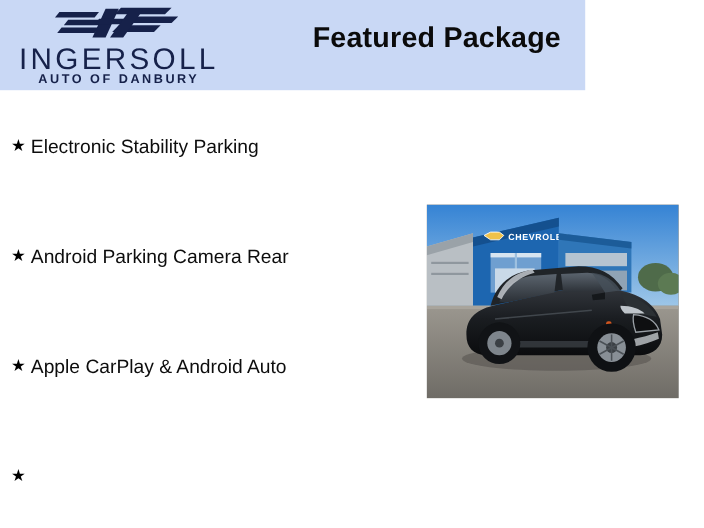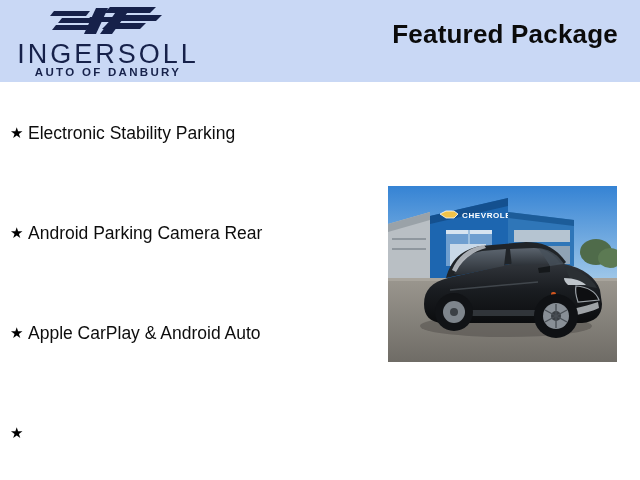--- a/index.html
+++ b/index.html
@@ -14,21 +14,21 @@
     overflow: hidden;
     font-family: "Liberation Sans", sans-serif;
     position: relative;
   }
 
   
   .header {
     position: absolute;
     left: 0;
     top: 0;
-    width: 640px;
+    width: 532px;
     height: 82px;
     background: #c9d8f5;
   }
 
   .logo-block {
     position: absolute;
     left: 8px;
     top: 1px;
     width: 200px;
     height: 80px;

